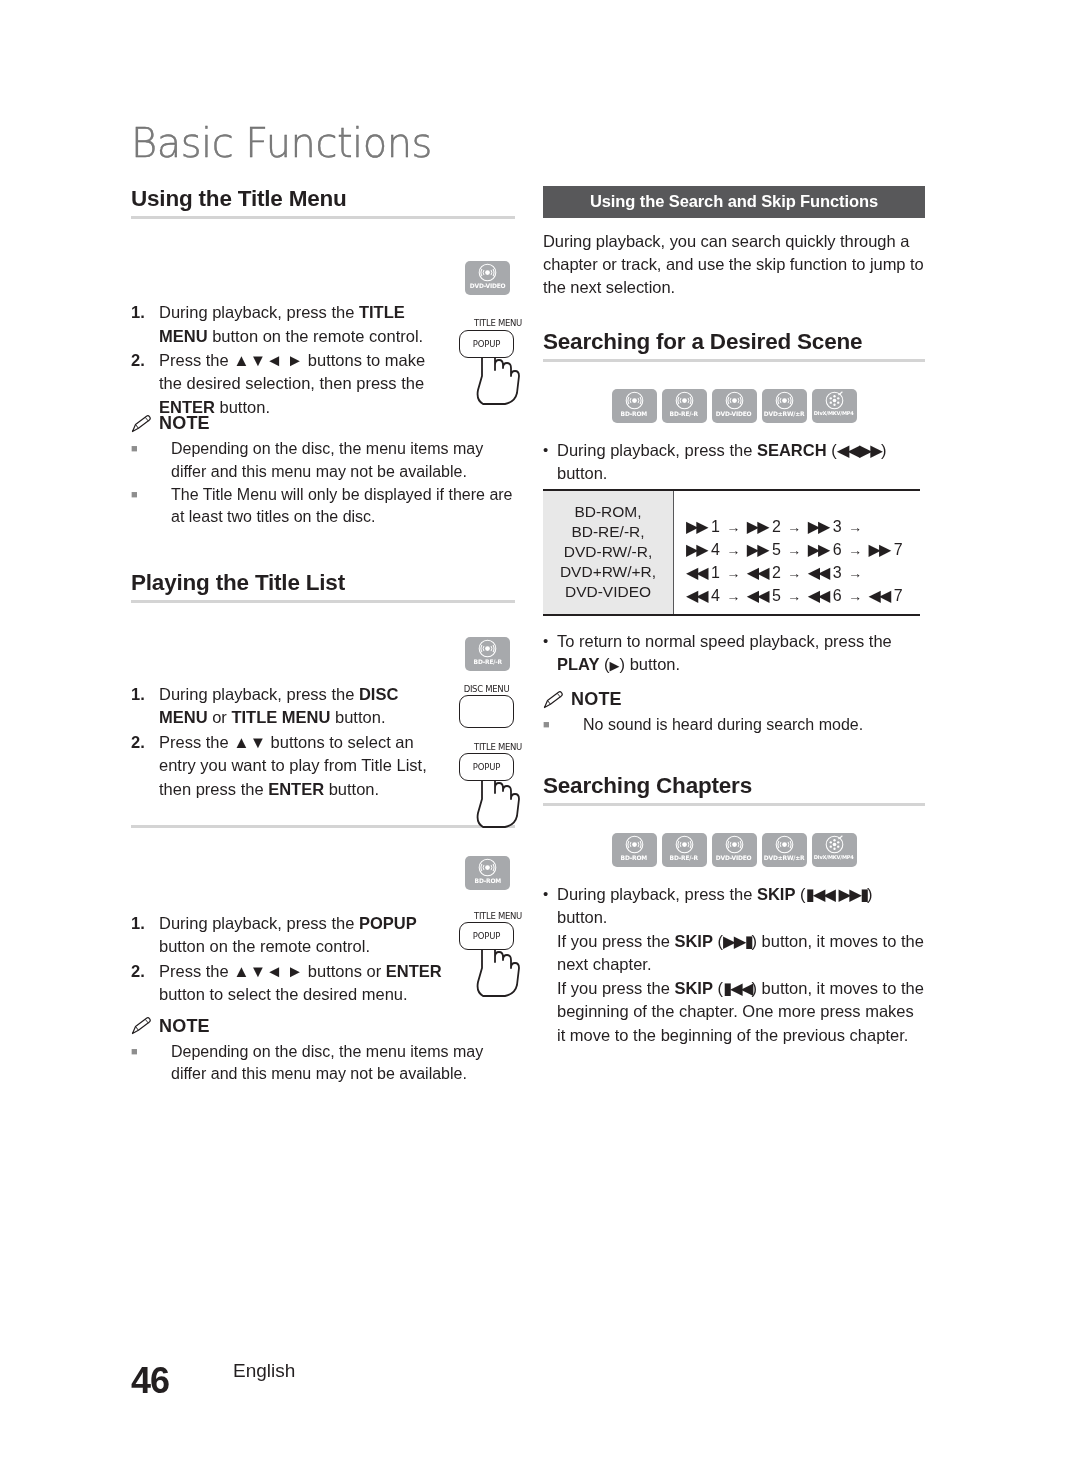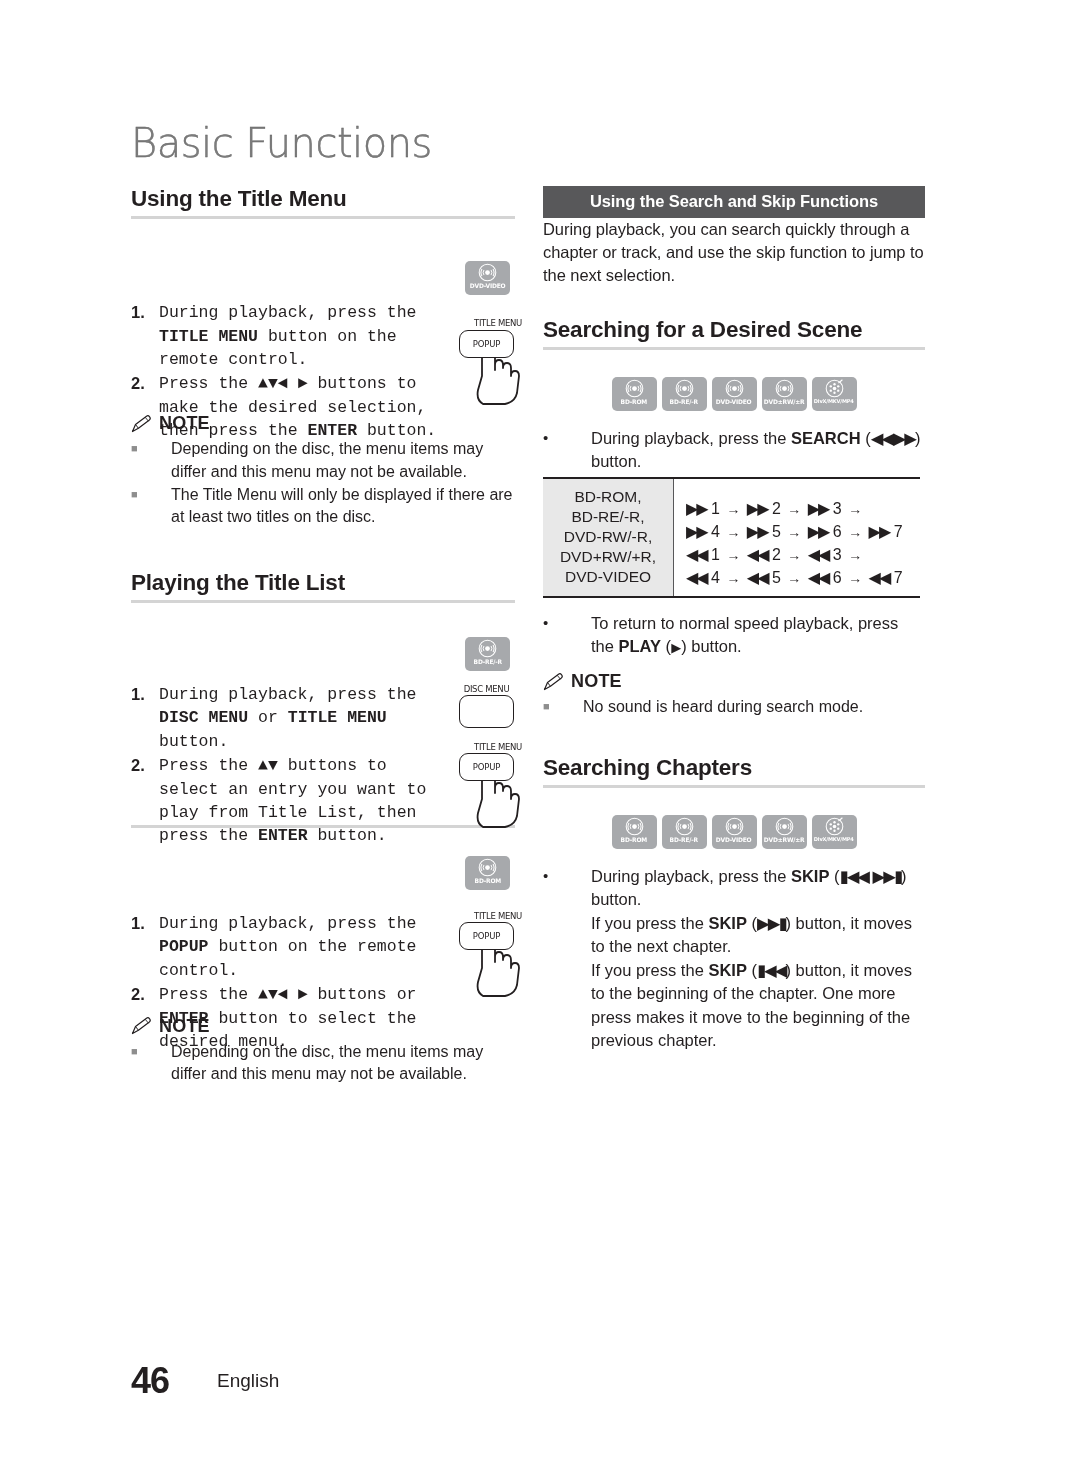--- a/index.html
+++ b/index.html
@@ -93,21 +93,21 @@
     display: flex;
     font-size: 16.5px;
     line-height: 1.42;
     margin-bottom: 1px;
   }
   .step-num {
     font-weight: bold;
     width: 28px;
     flex: 0 0 28px;
   }
-  .step-txt { flex: 1 1 auto; font-family: Liberation Mono, monospace; }
+  .step-txt { flex: 1 1 auto; }
 
   
   .note-head {
     display: flex;
     align-items: center;
     gap: 6px;
     margin-top: 16px;
     margin-bottom: 4px;
   }
   .note-label {
@@ -135,21 +135,21 @@
   .dot-item {
     display: flex;
     font-size: 16.5px;
     line-height: 1.42;
   }
   .dot-mark {
     flex: 0 0 14px;
     font-size: 15px;
     line-height: 1.45;
   }
-  .dot-text { flex: 1 1 auto; margin-left: 34px; }
+  .dot-text { flex: 1 1 auto; }
 
   
   .disc-row {
     display: flex;
     gap: 5px;
     justify-content: center;
   }
   .disc {
     width: 45px;
     height: 34px;
@@ -231,43 +231,43 @@
     background: #e8e8e8;
     width: 124px;
     text-align: center;
     font-size: 15.5px;
     line-height: 1.30;
     padding: 6px 3px;
     color: #231f20;
   }
   .speed-table td.c-seq {
     background: #ffffff;
-    padding: 18px 8px 6px 12px;
+    padding: 24px 8px 6px 12px;
     font-size: 16px;
     line-height: 1.45;
     color: #231f20;
     white-space: nowrap;
   }
   .speed-table tr td:first-child { border-left: none; }
   .speed-table tr td:last-child { border-right: none; }
   .seq-line { display: block; }
   .arrow-r { font-size: 14px; padding: 0 2px; }
 
   
   .g { font-family: "DejaVu Sans", sans-serif; letter-spacing: -2px; }
   .g-sm { font-size: 13px; }
 
   
   .footer {
     position: absolute;
     left: 126px;
     top: 1360px;
     display: flex;
-    align-items: center;
-    gap: 12px;
+    align-items: flex-start;
+    gap: 28px;
   }
   .folio {
     font-size: 36px;
     font-weight: bold;
     letter-spacing: -1px;
     color: #231f20;
   }
   .folio-lang {
     font-size: 19px;
     color: #231f20;
@@ -457,21 +457,21 @@
           <span class="note-text">Depending on the disc, the menu items may differ and this menu may not be available.</span>
         </li>
       </ul>
     </div>
   </div>
 
   <div class="col-right">
 
     <div class="bar-heading">Using the Search and Skip Functions</div>
 
-    <div class="para" style="margin-top:0;">During playback, you can search quickly through a chapter or track, and use the skip function to jump to the next selection.</div>
+    <div class="para" style="margin-top:12px;">During playback, you can search quickly through a chapter or track, and use the skip function to jump to the next selection.</div>
 
     <div style="margin-top:29px;">
       <div class="h-sub">Searching for a Desired Scene</div>
       <div class="rule"></div>
 
       <div class="disc-row" style="margin-top:27px;">
         <div class="disc">
           <svg class="disc-glyph" viewBox="0 0 24 24">
             <circle cx="12" cy="12" r="10.5" fill="none" stroke="#ffffff" stroke-width="1.3"></circle>
             <circle cx="12" cy="12" r="3" fill="#ffffff"></circle>

